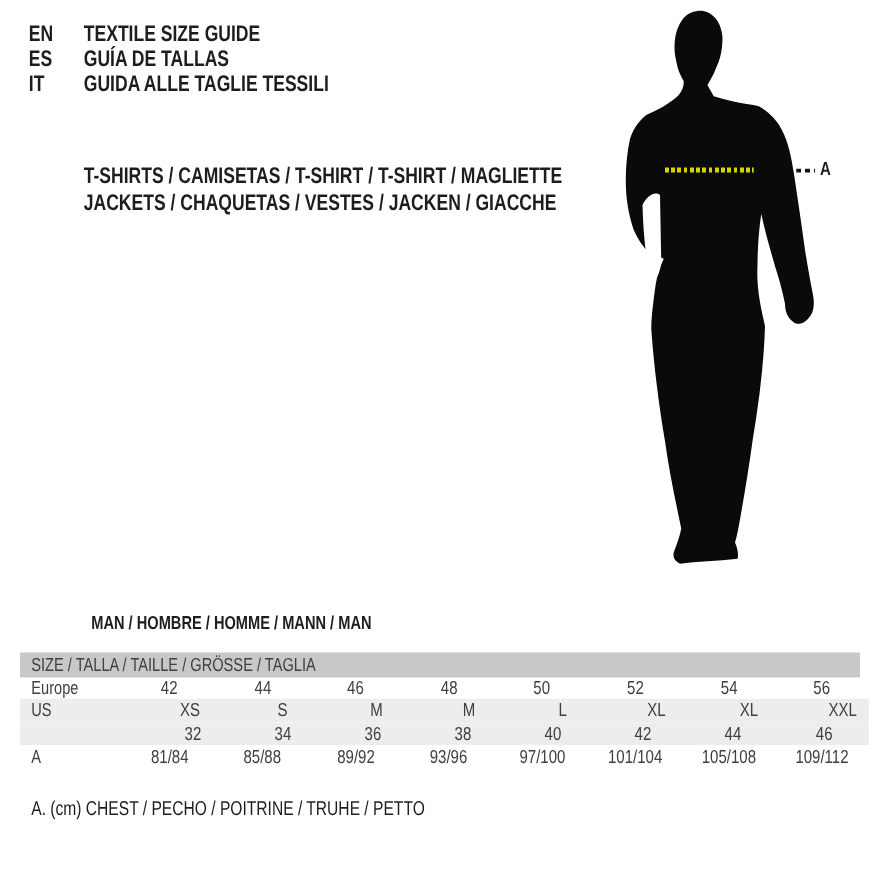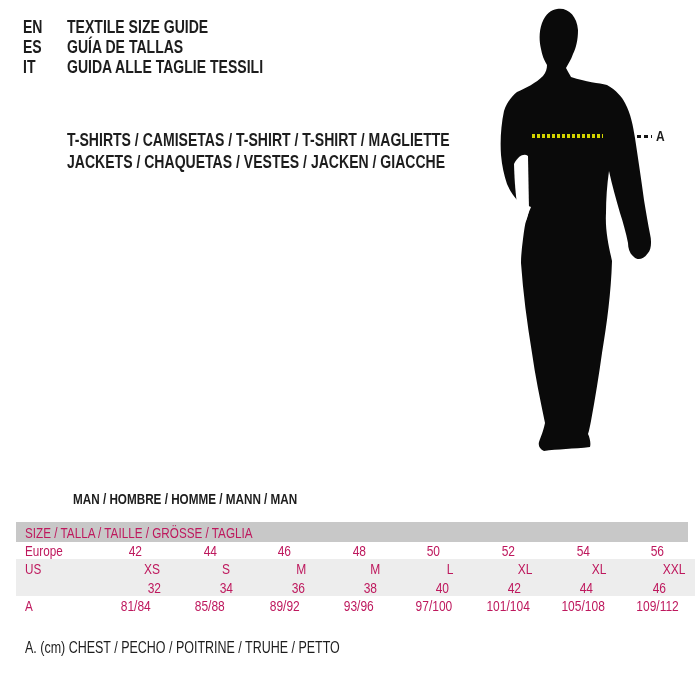--- a/index.html
+++ b/index.html
@@ -29,21 +29,21 @@
   .measure-dash {
     position:absolute; left:637px; top:135px; width:15px; height:3px; z-index:3;
     background:repeating-linear-gradient(90deg, #141414 0 4px, rgba(0,0,0,0) 4px 7px);
   }
   .measure-a { position:absolute; left:655px; top:127px; font-size:15px; font-weight:700; z-index:3; }
 
   
   .section-title { position:absolute; left:25px; top:490px; font-size:15px; font-weight:700;padding-left:48px; }
 
   
-  .size-table { position:absolute; left:16px; top:522px; width:679px; font-size:15px; font-weight:400; color:#be185d; }
+  .size-table { position:absolute; left:16px; top:522px; width:679px; font-size:15px; font-weight:400; color:#404040; }
   .trow  { display:grid; grid-template-columns:82px repeat(8, 1fr); align-items:center; }
   .thead { display:flex; align-items:center; height:20px; background:#c8c8c8; margin-right:7px; }
   .thead .hcell { padding-left:9px; }
   .row-europe { height:17px; }
   .row-us     { height:19px;gap:33px; }
   .row-num    { height:18px;padding-left:20px; }
   .row-a      { height:18px; }
   .shaded { background:#ededed; }
   .cell  { text-align:center; }
   .lcell { text-align:left; padding-left:9px; }

